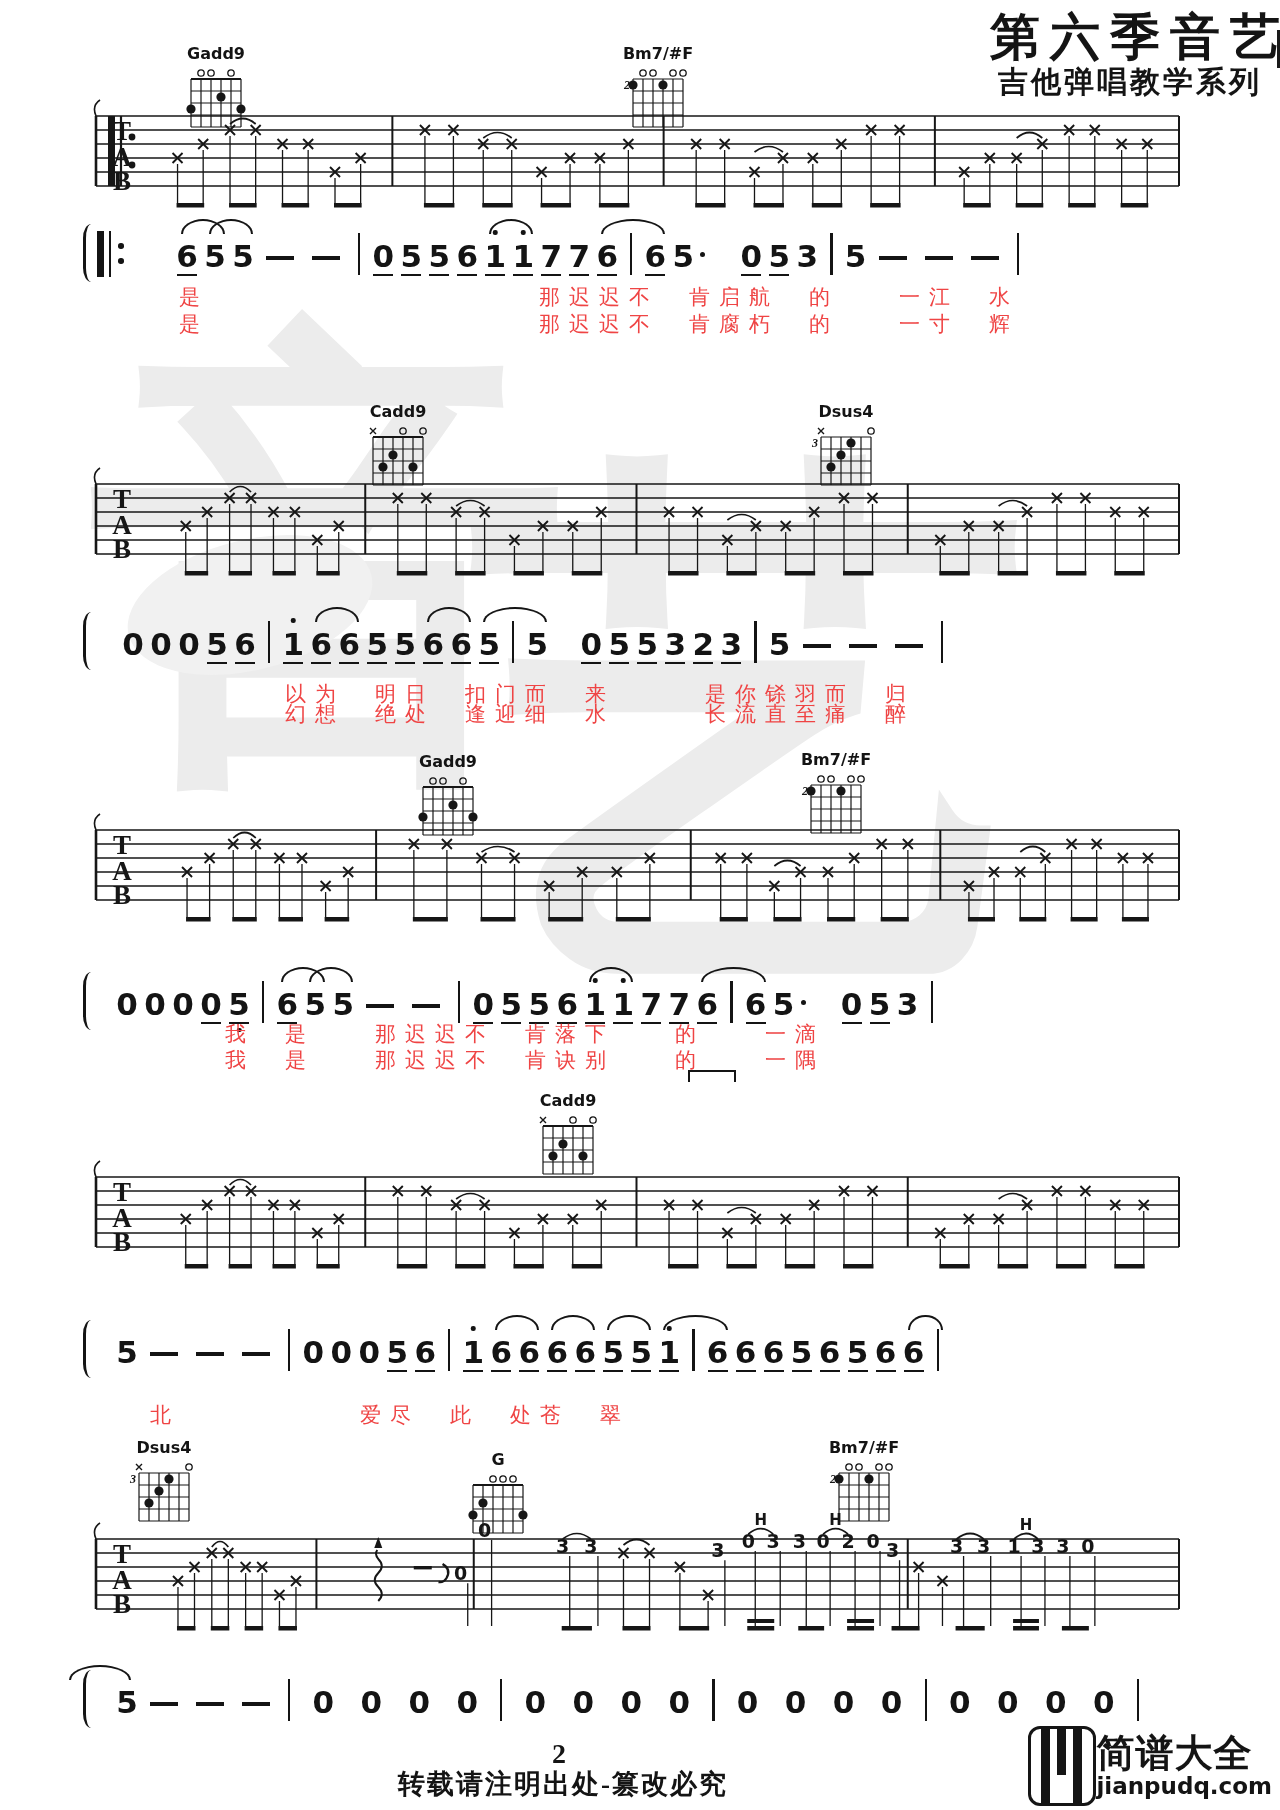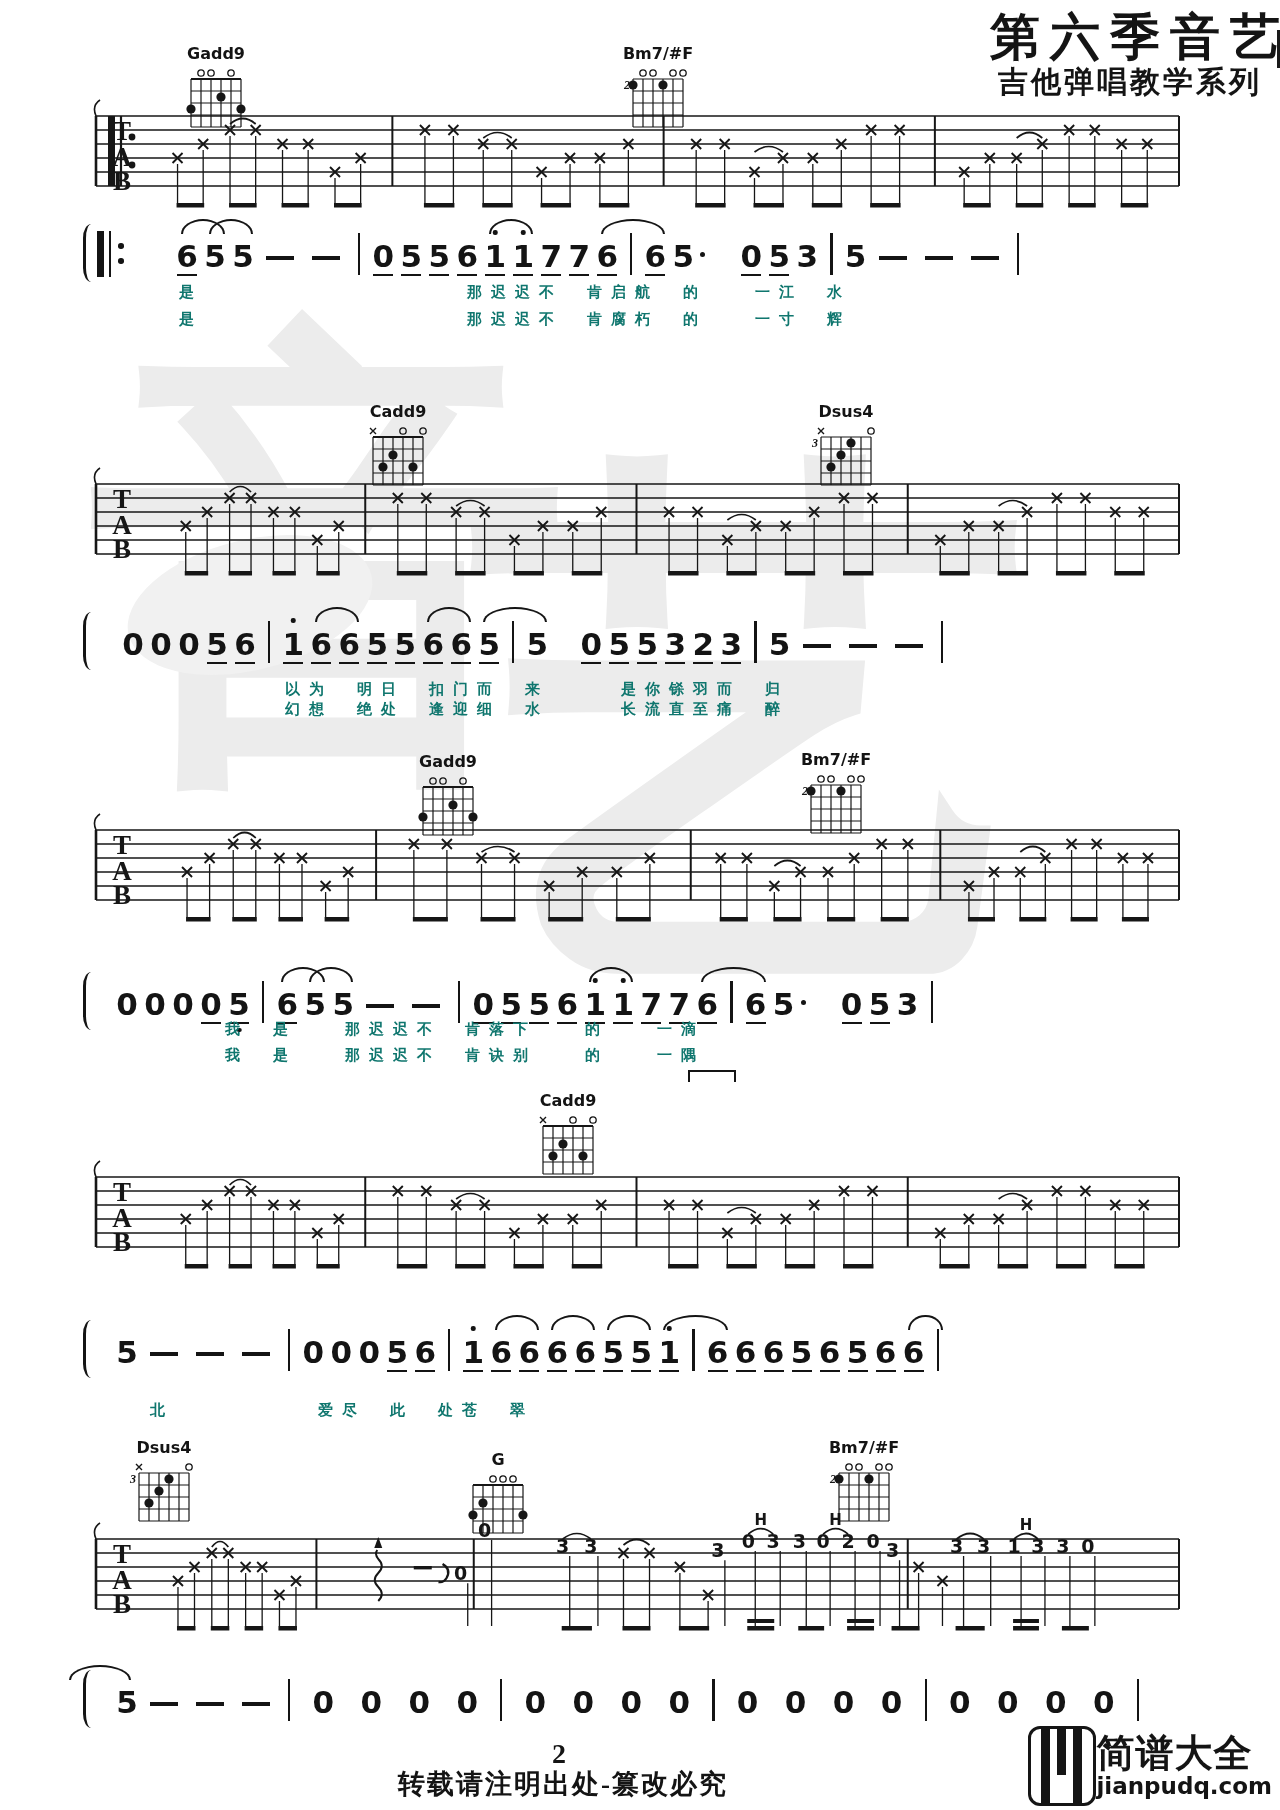--- a/index.html
+++ b/index.html
@@ -36,21 +36,21 @@
   .tk-bar{width:2.2px;height:42px;background:#141414;margin:0 9px;flex:none;align-self:center;}
   .tk-dash{width:28px;height:4.5px;background:#141414;margin:0 9px 16px 9px;flex:none;align-self:flex-end;}
   .tk-sp{flex:none;}
   .tk-rep{position:relative;width:32px;height:46px;flex:none;align-self:center;}
   .tk-rep:before{content:"";position:absolute;left:2px;top:0;bottom:0;width:7px;background:#141414;}
   .tk-rep:after{content:"";position:absolute;left:14px;top:0;bottom:0;width:2.4px;background:#141414;}
   .tk-rep .dts{position:absolute;left:23px;top:12px;width:5.5px;height:5.5px;border-radius:50%;background:#141414;box-shadow:0 15px 0 #141414;}
   .tie{position:absolute;height:13px;border:2.2px solid #141414;border-bottom:none;
        border-radius:50% 50% 0 0 / 100% 100% 0 0;top:-13px;}
   
-  .lyr{position:absolute;white-space:pre;font-weight:700;font-size:15px;letter-spacing:9px;color:#0f766e;z-index:2;}
+  .lyr{position:absolute;white-space:pre;font-weight:400;font-size:21px;letter-spacing:9px;color:#ef4444;z-index:2;}
   .end-bracket{position:absolute;width:44px;height:10px;border-top:2.5px solid #141414;border-left:2.5px solid #141414;border-right:2.5px solid #141414;z-index:2;}
   
   .pg-num{position:absolute;font-family:"Liberation Serif",serif;font-weight:700;font-size:28px;z-index:2;}
   .notice{position:absolute;font-family:"Liberation Serif",serif;font-weight:700;font-size:27px;letter-spacing:2px;z-index:2;text-align:right;}
   .brand{position:absolute;right:8px;top:1726px;display:flex;align-items:center;z-index:2;justify-content:space-between;}
   .piano{position:relative;width:62px;height:74px;border:3px solid #151515;border-radius:12px;background:#fff;overflow:hidden;flex:none;}
   .piano i{position:absolute;top:0;width:9px;background:#151515;}
   .brand-col{display:flex;flex-direction:column;line-height:1.05;}
   .brand-name{font-weight:700;font-size:38px;letter-spacing:1px;}
   .brand-site{font-weight:700;font-size:23px;font-family:"DejaVu Sans",sans-serif;}

